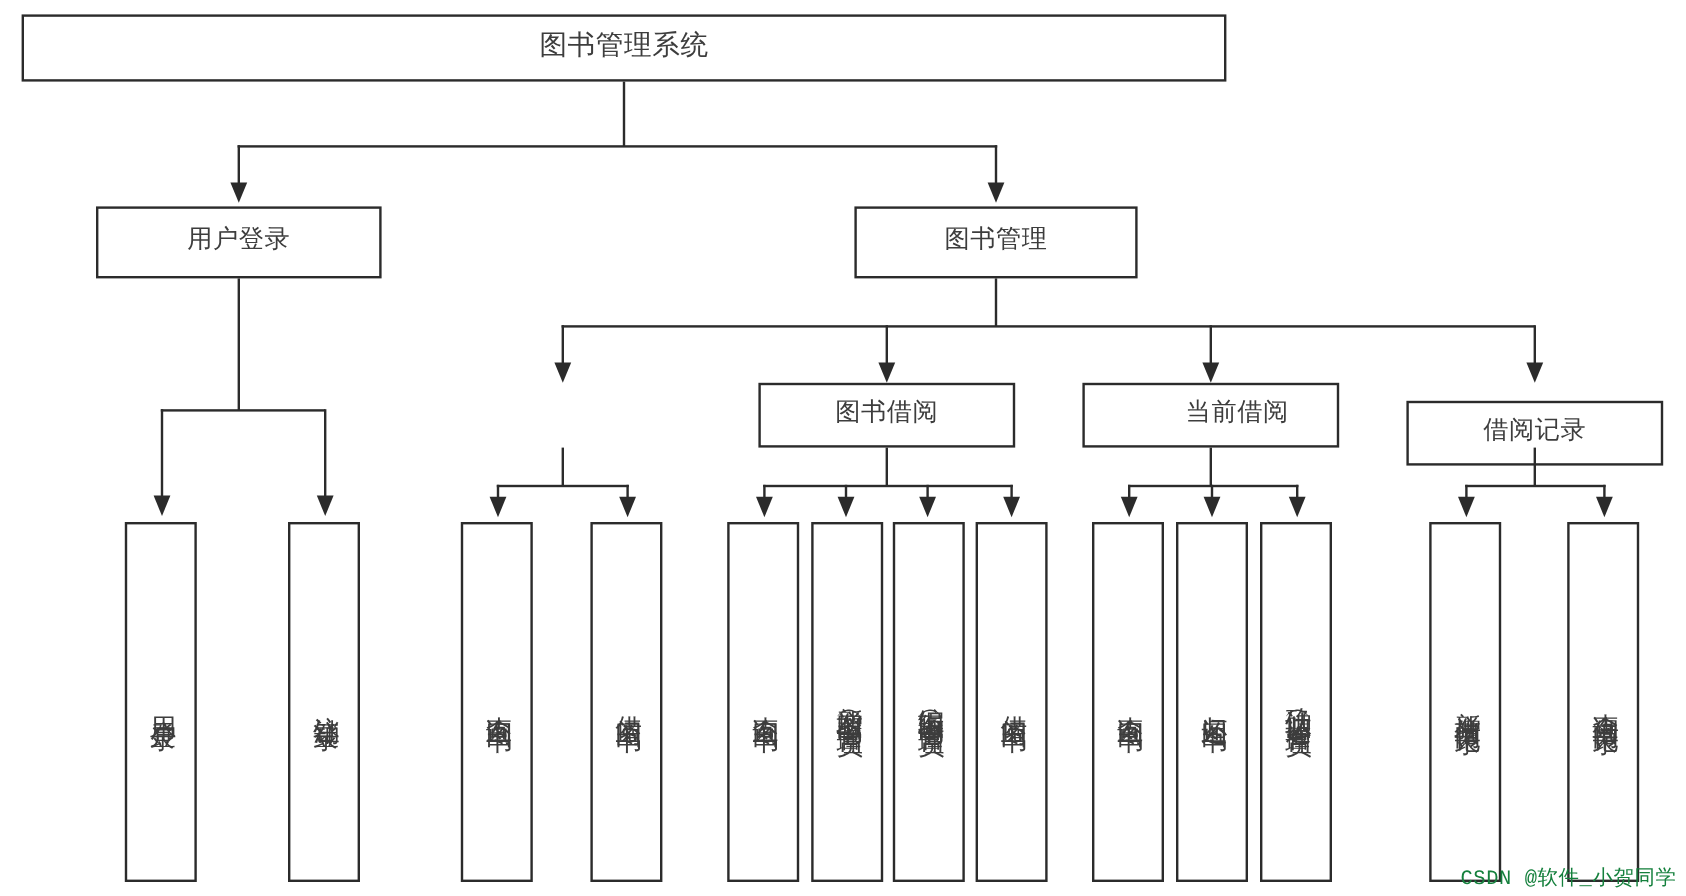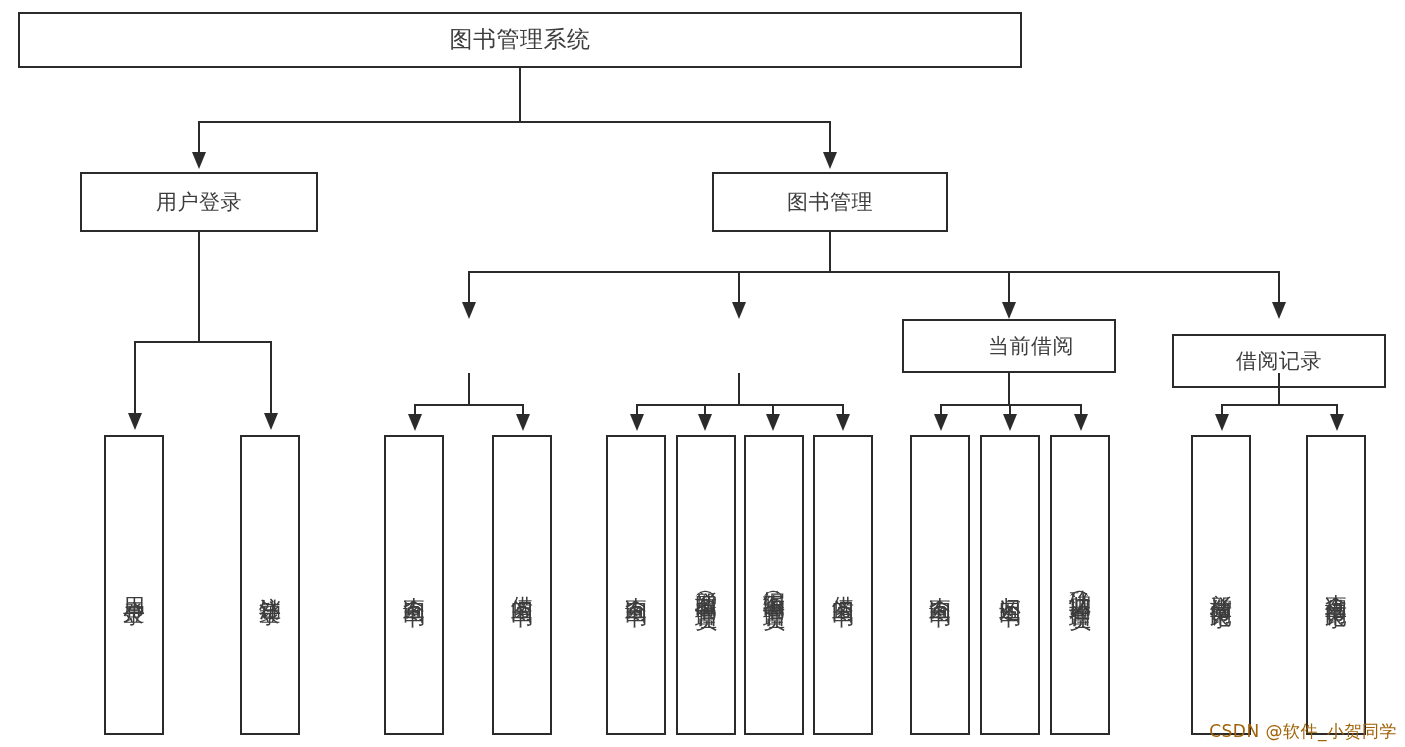--- a/index.html
+++ b/index.html
@@ -9,20 +9,21 @@
   }
   body {
     font-family: "DejaVu Sans", "Liberation Sans", sans-serif;
   }
   #canvas {
     position: relative;
     width: 1405px;
     height: 747px;
     background: #ffffff;
     overflow: hidden;
+    font-family: Liberation Mono, monospace;
   }
   
   .node {
     position: absolute;
     box-sizing: border-box;
     background: #ffffff;
     border: 2px solid #2b2b2b;
     display: flex;
     align-items: center;
     justify-content: center;
@@ -84,21 +85,21 @@
     border-right: 7px solid transparent;
     border-top: 17px solid #2b2b2b;
   }
 
   
   #watermark {
     position: absolute;
     right: 8px;
     bottom: 4px;
     font-size: 17px;
-    color: #a16207;
+    color: #15803d;
     letter-spacing: 0.5px;
     white-space: nowrap;
   }
 </style>
 </head>
 <body>
 
 <div id="canvas">
 
   <div class="node" id="node-root">
@@ -132,20 +133,23 @@
   <div class="hline" style="left:468px; top:271px; width:811px;"></div>
   <div class="vline" style="left:468px; top:271px; height:33px;"></div>
   <div class="arrow" style="left:462px; top:302px;"></div>
   <div class="vline" style="left:738px; top:271px; height:33px;"></div>
   <div class="arrow" style="left:732px; top:302px;"></div>
   <div class="vline" style="left:1008px; top:271px; height:33px;"></div>
   <div class="arrow" style="left:1002px; top:302px;"></div>
   <div class="vline" style="left:1278px; top:271px; height:33px;"></div>
   <div class="arrow" style="left:1272px; top:302px;"></div>
 
+  <div class="node lvl3" style="left:632px; top:319px; width:214px;">
+    <span class="label">图书借阅</span>
+  </div>
   <div class="node lvl3" style="left:902px; top:319px; width:214px;padding-left:44px;">
     <span class="label">当前借阅</span>
   </div>
   <div class="node lvl3" style="left:1172px; top:334px; width:214px;">
     <span class="label">借阅记录</span>
   </div>
 
   <div class="vline" style="left:468px; top:373px; height:32px;"></div>
   <div class="hline" style="left:414px; top:404px; width:110px;"></div>
   <div class="vline" style="left:414px; top:404px; height:12px;"></div>

